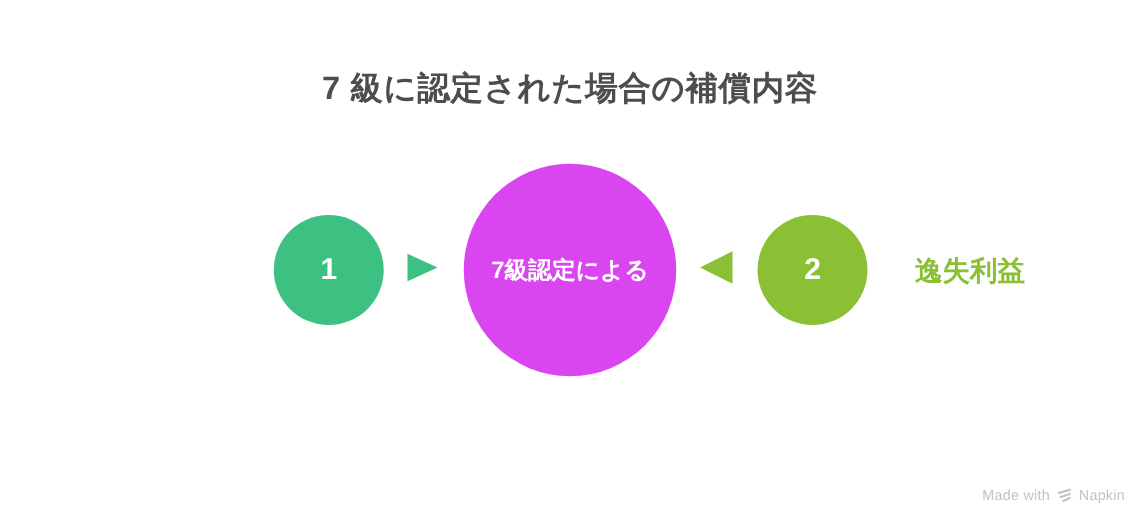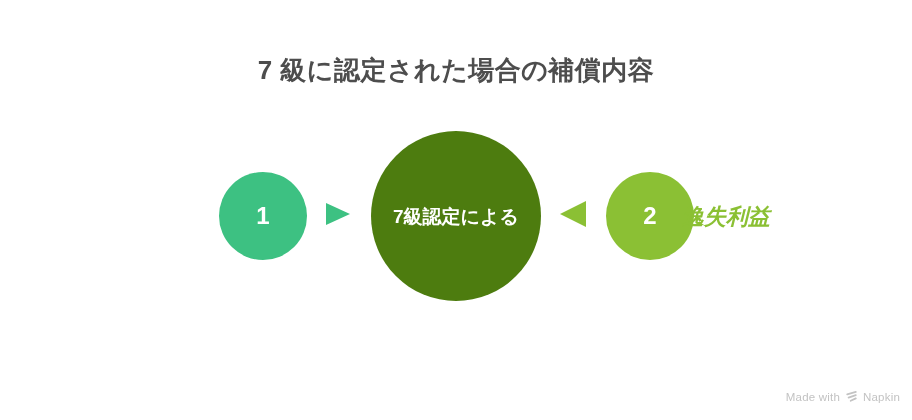--- a/index.html
+++ b/index.html
@@ -28,21 +28,21 @@
   }
   .label {
     position: absolute;
     top: 205px;
     font-size: 22px;
     font-weight: bold;
     line-height: 24px;
     white-space: nowrap;
   }
   .label-left  { left: 64px; }
-  .label-right { left: 682px; font-style: italic; }
+  .label-right { left: 732px; }
   .num-circle {
     position: absolute;
     top: 172px;
     width: 88px;
     height: 88px;
     border-radius: 50%;
     display: flex;
     align-items: center;
     justify-content: center;
     color: #ffffff;
@@ -111,21 +111,21 @@
 
   <div class="title" style="color: rgb(77, 77, 77);">7 級に認定された場合の補償内容</div>
 
 
   <div class="num-circle circle-1" style="background: rgb(61, 193, 130);">
     <span>1</span>
   </div>
 
   <div class="tri tri-right" style="border-left-color: rgb(61, 193, 130);"></div>
 
-  <div class="main-circle" style="background: #4d7c0f;">
+  <div class="main-circle" style="background: #d946ef;">
     <div class="main-text">
       <div>7級認定による</div>
     </div>
   </div>
 
   <div class="tri tri-left" style="border-right-color: rgb(139, 192, 52);"></div>
 
   <div class="num-circle circle-2" style="background: rgb(139, 192, 52);">
     <span>2</span>
   </div>

